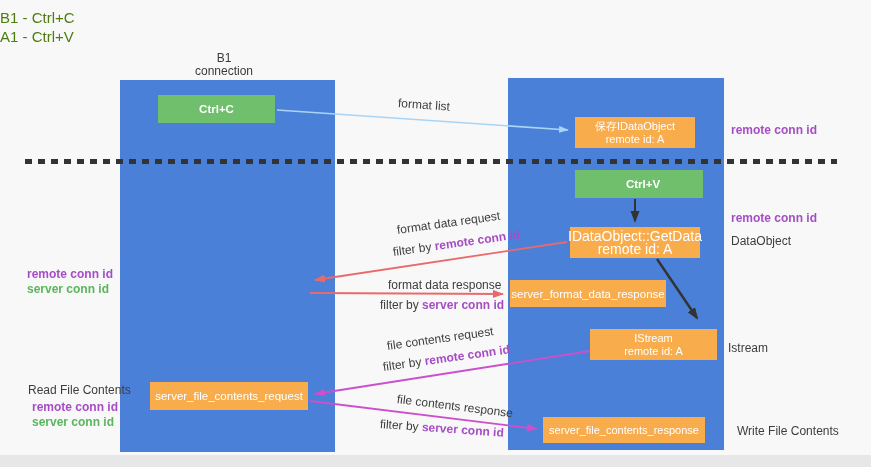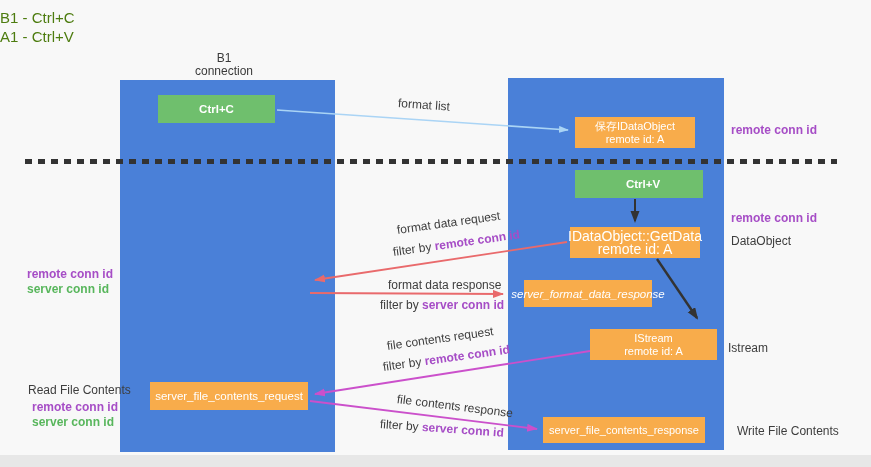--- a/index.html
+++ b/index.html
@@ -77,21 +77,21 @@
   <div class="abs node green" style="left:575px;top:170px;width:120px;height:28px;padding-left:8px;">
     <div>Ctrl+V</div>
   </div>
 
   <div class="abs node orange" style="left:570px;top:227px;width:130px;height:31px;font-size:14px;line-height:13px;">
     <div>IDataObject::GetData</div>
     <div>remote id: A</div>
   </div>
 
 
-  <div class="abs node orange" style="left:524px;top:280px;width:128px;height:27px;font-style:italic;">
+  <div class="abs node orange" style="left:510px;top:280px;width:156px;height:27px;">
     <div>server_format_data_response</div>
   </div>
 
   <div class="abs node orange" style="left:590px;top:329px;width:127px;height:31px;font-size:11px;line-height:13px;">
     <div>IStream</div>
     <div>remote id: A</div>
   </div>
 
   <div class="abs node orange" style="left:150px;top:382px;width:158px;height:28px;">
     <div>server_file_contents_request</div>

